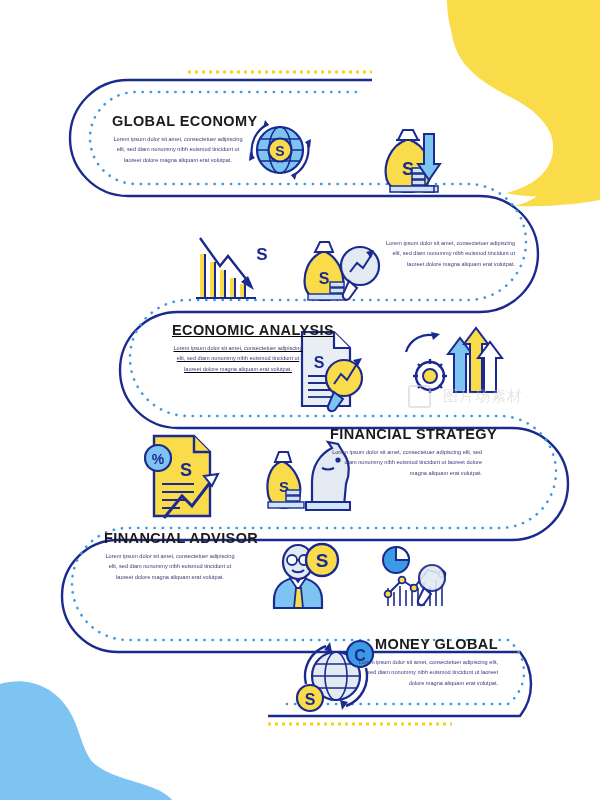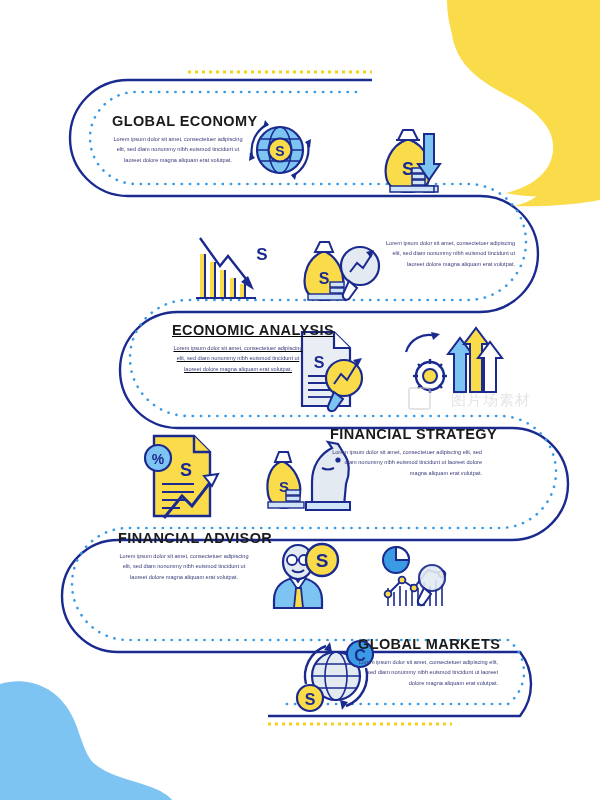--- a/index.html
+++ b/index.html
@@ -31,21 +31,21 @@
     width:132px;
   }
   .align-left .title,.align-left .body{text-align:center;}
   .align-right{text-align:right;}
   .align-right .title,.align-right .body{text-align:right;}
   .wm{
     position:absolute;left:408px;top:382px;
     width:180px;height:28px;
     color:#cfcfcf;font-size:15px;letter-spacing:1px;
     opacity:.55;
-    display:flex;align-items:flex-end;gap:20px;
+    display:flex;align-items:center;gap:12px;
     pointer-events:none;
   }
   .wm .wmbox{width:19px;height:19px;border:2px solid #cfcfcf;border-radius:3px;display:inline-block;}
 </style>
 </head>
 <body>
 
 <div id="root">
 
   <svg class="layer" viewBox="0 0 600 800">
@@ -306,27 +306,27 @@
   <div class="txtblock align-left" style="left:172px;top:322px;width:142px;text-decoration:underline;">
     <div class="title">ECONOMIC ANALYSIS</div>
     <div class="body">Lorem ipsum dolor sit amet, consectetuer adipiscing elit, sed diam nonummy nibh euismod tincidunt ut laoreet dolore magna aliquam erat volutpat.</div>
   </div>
 
   <div class="txtblock align-right" style="left:330px;top:426px;width:152px;">
     <div class="title">FINANCIAL STRATEGY</div>
     <div class="body" style="width:152px;">Lorem ipsum dolor sit amet, consectetuer adipiscing elit, sed diam nonummy nibh euismod tincidunt ut laoreet dolore magna aliquam erat volutpat.</div>
   </div>
 
-  <div class="txtblock align-left" style="left:118px;top:530px;width:146px;">
+  <div class="txtblock align-left" style="left:104px;top:530px;width:146px;">
     <div class="title">FINANCIAL ADVISOR</div>
     <div class="body">Lorem ipsum dolor sit amet, consectetuer adipiscing elit, sed diam nonummy nibh euismod tincidunt ut laoreet dolore magna aliquam erat volutpat.</div>
   </div>
 
   <div class="txtblock align-right" style="left:358px;top:636px;width:140px;">
-    <div class="title">GLOBAL MARKETS</div>
+    <div class="title">MONEY GLOBAL</div>
     <div class="body" style="width:140px;">Lorem ipsum dolor sit amet, consectetuer adipiscing elit, sed diam nonummy nibh euismod tincidunt ut laoreet dolore magna aliquam erat volutpat.</div>
   </div>
 
   <div class="wm">
     <span class="wmbox"></span>
     <span>图片场素材</span>
   </div>
 
 </div>
 

